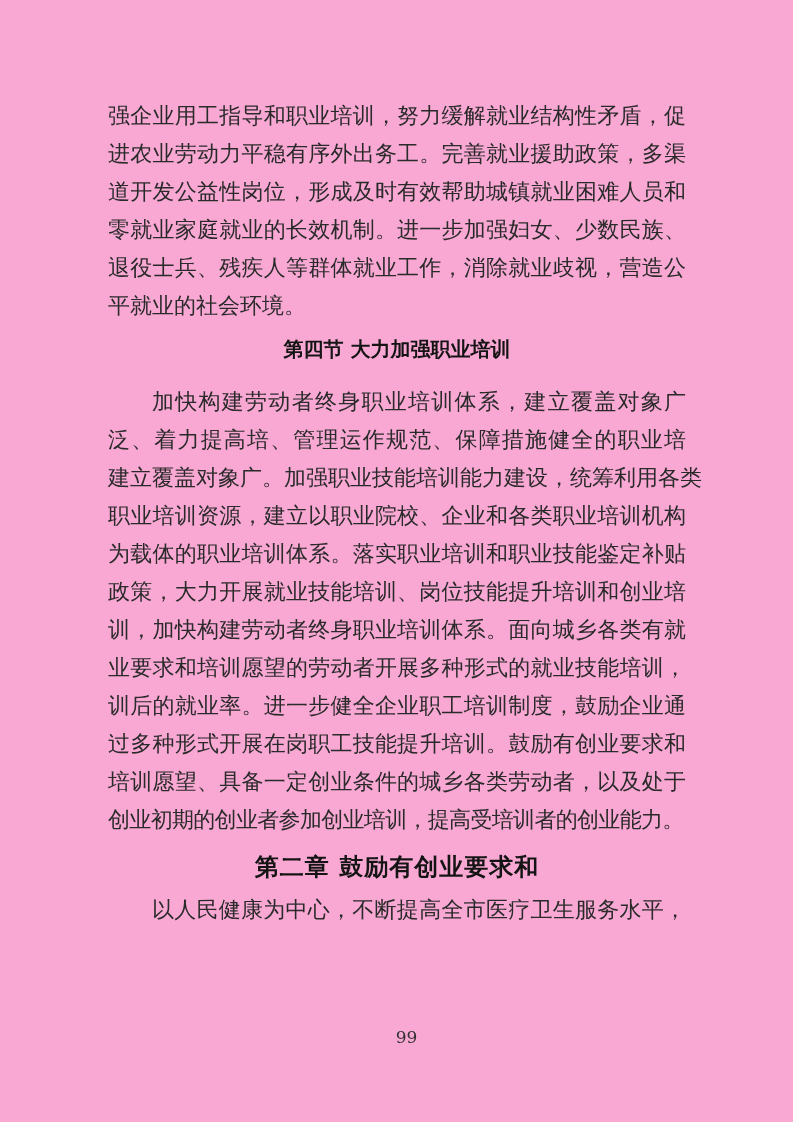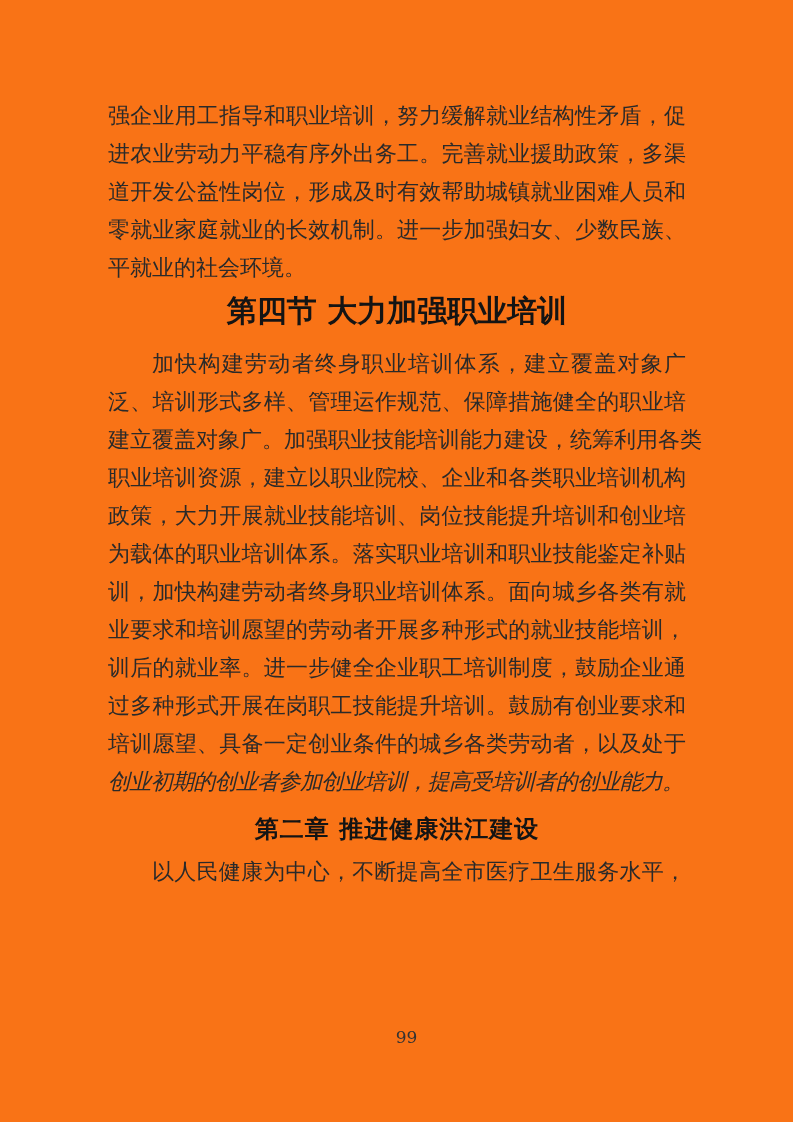--- a/index.html
+++ b/index.html
@@ -4,21 +4,21 @@
 <style>
   html, body {
     margin: 0;
     padding: 0;
     background: #ffffff;
   }
   .page {
     position: relative;
     width: 793px;
     height: 1122px;
-    background: #f97316;
+    background: #f9a8d4;
     overflow: hidden;
     font-family: "DejaVu Serif", serif;
     color: #2a2a2a;
   }
   .textcol {
     position: absolute;
     left: 108px;
     top: 97px;
     width: 578px;
   }
@@ -32,25 +32,24 @@
     white-space: nowrap;
   }
   .l.natural {
     text-align: center;
     text-align-last: left;
   }
   .l.indent { text-indent: 2em; }
   .l.tight {
     letter-spacing: -0.68px;
     text-align-last: left;
-    font-style: italic;
   }
   .h-section {
     margin-top: 5px;
-    font-size: 30px;
+    font-size: 20px;
     line-height: 38px;
     font-weight: bold;
     text-align: center;
     color: #141414;
     font-family: "DejaVu Serif", serif;
   }
   .p2 { margin-top: 15px; }
   .h-chapter {
     margin-top: 8px;
     font-size: 24px;
@@ -79,41 +78,42 @@
 <body>
 
 <div class="page">
   <div class="textcol">
 
     <div class="para">
       <div class="l">强企业用工指导和职业培训，努力缓解就业结构性矛盾，促</div>
       <div class="l">进农业劳动力平稳有序外出务工。完善就业援助政策，多渠</div>
       <div class="l">道开发公益性岗位，形成及时有效帮助城镇就业困难人员和</div>
       <div class="l">零就业家庭就业的长效机制。进一步加强妇女、少数民族、</div>
+      <div class="l">退役士兵、残疾人等群体就业工作，消除就业歧视，营造公</div>
       <div class="l natural">平就业的社会环境。</div>
     </div>
 
     <div class="h-section">第四节 大力加强职业培训</div>
 
     <div class="para p2">
       <div class="l indent">加快构建劳动者终身职业培训体系，建立覆盖对象广</div>
-      <div class="l">泛、培训形式多样、管理运作规范、保障措施健全的职业培</div>
+      <div class="l">泛、着力提高培、管理运作规范、保障措施健全的职业培</div>
       <div class="l">建立覆盖对象广。加强职业技能培训能力建设，统筹利用各类</div>
       <div class="l">职业培训资源，建立以职业院校、企业和各类职业培训机构</div>
+      <div class="l">为载体的职业培训体系。落实职业培训和职业技能鉴定补贴</div>
       <div class="l">政策，大力开展就业技能培训、岗位技能提升培训和创业培</div>
-      <div class="l">为载体的职业培训体系。落实职业培训和职业技能鉴定补贴</div>
       <div class="l">训，加快构建劳动者终身职业培训体系。面向城乡各类有就</div>
       <div class="l">业要求和培训愿望的劳动者开展多种形式的就业技能培训，</div>
       <div class="l">训后的就业率。进一步健全企业职工培训制度，鼓励企业通</div>
       <div class="l">过多种形式开展在岗职工技能提升培训。鼓励有创业要求和</div>
       <div class="l">培训愿望、具备一定创业条件的城乡各类劳动者，以及处于</div>
       <div class="l tight">创业初期的创业者参加创业培训，提高受培训者的创业能力。</div>
     </div>
 
-    <div class="h-chapter">第二章 推进健康洪江建设</div>
+    <div class="h-chapter">第二章 鼓励有创业要求和</div>
 
     <div class="para p3">
       <div class="l indent">以人民健康为中心，不断提高全市医疗卫生服务水平，</div>
     </div>
 
   </div>
 
   <div class="pagenum">99</div>
 </div>
 

